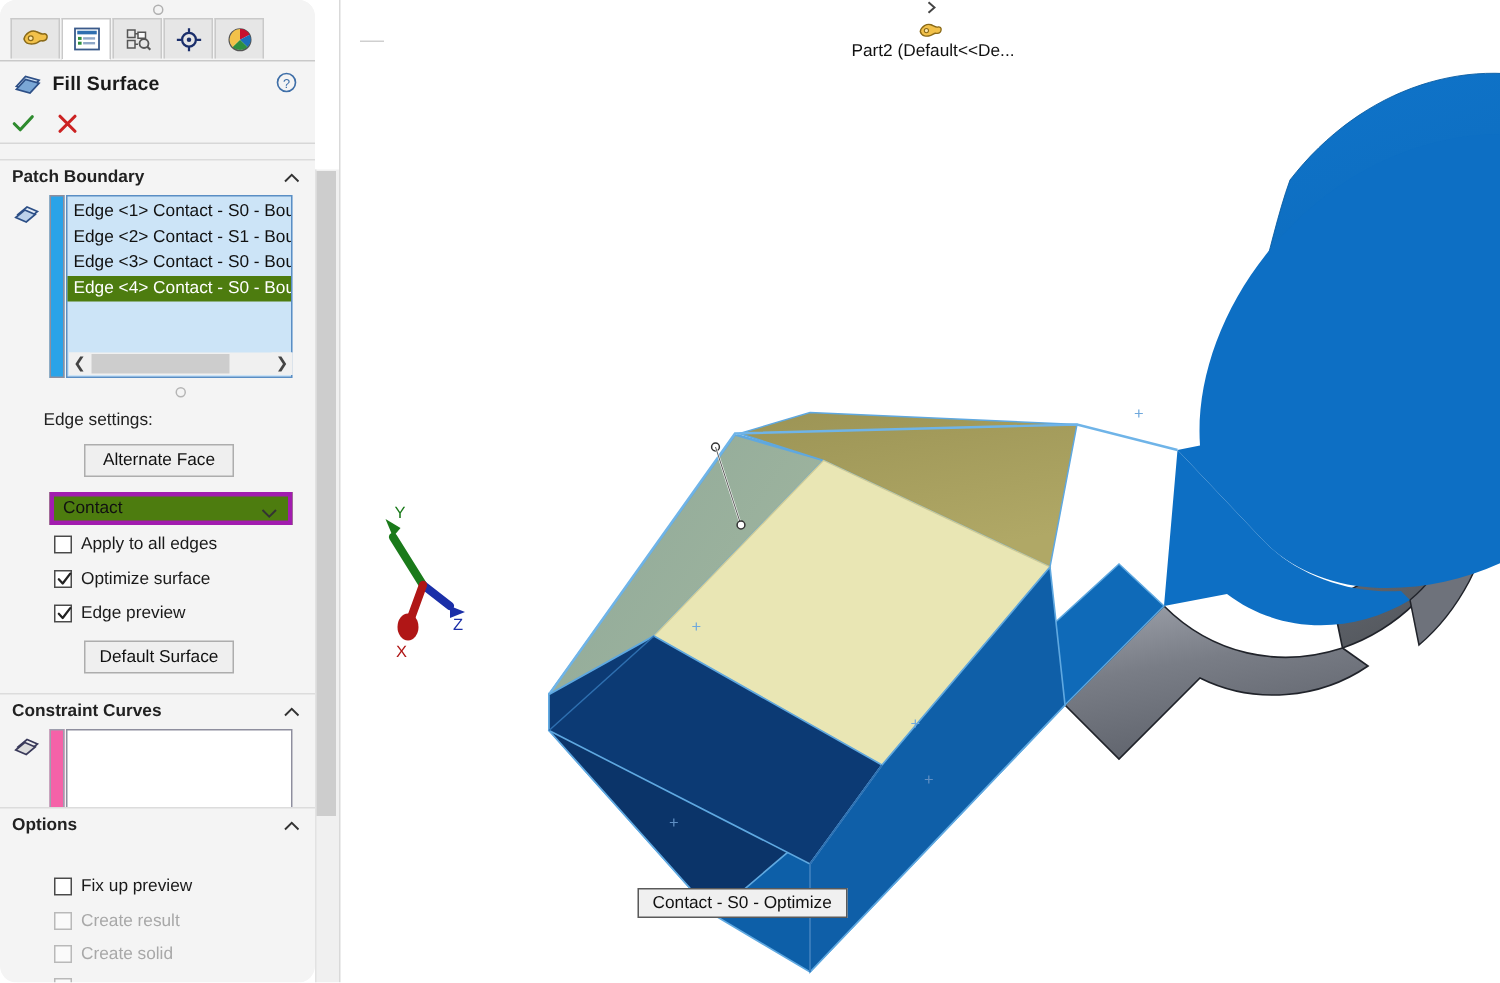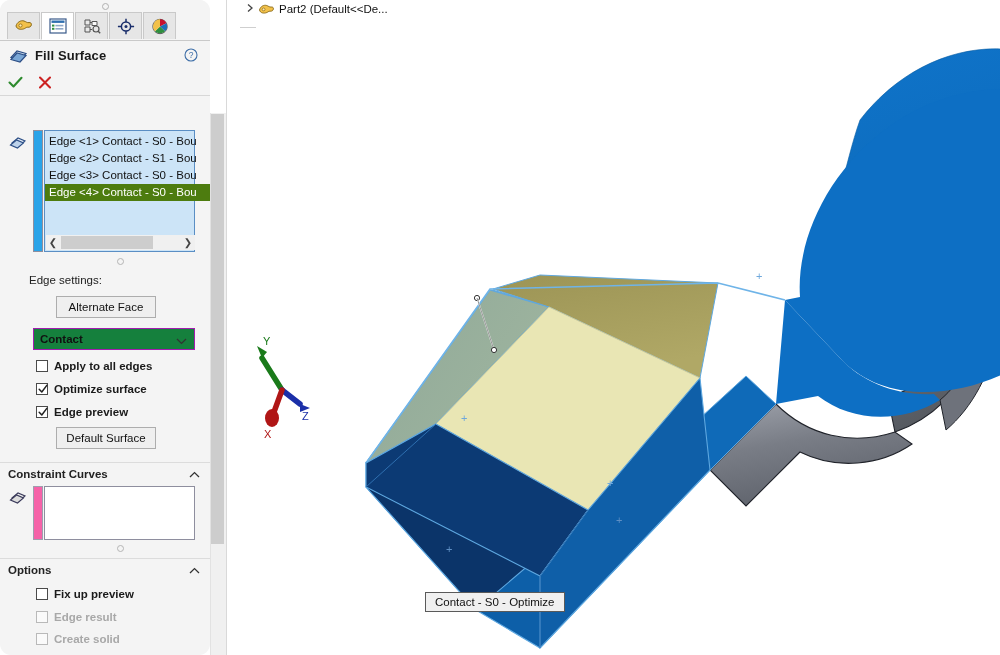--- a/index.html
+++ b/index.html
@@ -101,46 +101,46 @@
   .hscroll .thumb{height:13px;background:#cdcdcd;margin:0 1px;}
 
   .btn{
     position:absolute;background:#efefef;border:1px solid #adadad;
     font-size:11.5px;color:#111;text-align:center;box-sizing:border-box;
     display:flex;align-items:center;justify-content:center;
   }
   .lbl{position:absolute;font-size:11.5px;color:#222;}
 
   .combo{
-    position:absolute;background:#15803d;border:1px solid #a21caf;box-sizing:border-box;
-    display:flex;align-items:center;font-size:11.5px;color:#111;font-weight:bold;
+    position:absolute;background:#4d7c0f;border:3px solid #a21caf;box-sizing:border-box;
+    display:flex;align-items:center;font-size:11.5px;color:#111;
   }
   .combo .ctext{margin-left:6px;}
   .combo .carrow{position:absolute;right:7px;top:6px;}
 
-  .cbrow{position:absolute;display:flex;align-items:flex-end;height:15px;font-weight:bold;}
+  .cbrow{position:absolute;display:flex;align-items:flex-start;height:15px;}
   .cbox{
     width:12px;height:12px;border:1px solid #4a4a4a;background:#ffffff;box-sizing:border-box;
     position:relative;flex:none;
   }
   .cbox.dim{border-color:#b9b9b9;background:#fafafa;}
   .cbox .tick{
     position:absolute;left:1px;top:-1px;width:10px;height:12px;
   }
   .cbtext{margin-left:6px;font-size:11.5px;color:#1a1a1a;white-space:nowrap;}
   .cbtext.dim{color:#a8a8a8;}
 
   
   #graphics{
     position:absolute;left:240px;top:0;width:760px;height:655px;
     background:#ffffff;overflow:hidden;
   }
   #breadcrumb{
     position:absolute;left:0;top:0;width:760px;height:18px;
-    display:flex;align-items:center;font-size:11.5px;color:#111;
+    display:flex;align-items:center;font-size:11.5px;color:#111;flex-direction:column;
   }
   #bc-arrow{margin-left:6px;margin-right:4px;}
   #bc-text{margin-left:4px;}
   #bc-rule{position:absolute;left:0;top:27px;width:16px;height:1px;background:#cfcfcf;}
 
   #callout{
     position:absolute;background:#f0f0f0;border:1px solid #5a5a5a;
     font-size:11.5px;color:#111;padding:3px 9px;white-space:nowrap;
   }
 
@@ -223,32 +223,40 @@
         <path d="M1.5 6.5 L5.5 10.5 L13.5 1.8" fill="none" stroke="#2e8b2e" stroke-width="2.1" stroke-linecap="round" stroke-linejoin="round"></path>
       </svg>
     </span>
     <span class="act">
       <svg width="14" height="13" viewBox="0 0 14 13">
         <path d="M2 1.5 L12 11.5 M12 1.5 L2 11.5" stroke="#cc2222" stroke-width="2.1" stroke-linecap="round"></path>
       </svg>
     </span>
   </div>
 
+  <div class="section-head" style="top:106px;">
+    <span class="st">Patch Boundary</span>
+    <span class="chev">
+      <svg width="11" height="8" viewBox="0 0 11 8">
+          <path d="M1 6 L5.5 1.6 L10 6" fill="none" stroke="#333" stroke-width="1.3"></path>
+        </svg>
+    </span>
+  </div>
 
   <span class="selbox-icon" style="top:135px;">
     <svg width="19" height="15" viewBox="0 0 19 15">
       <path d="M3 8 L9 3 L16 6 L10 11 Z" fill="#e4ecf6" stroke="#2d4f86" stroke-width="1.1"></path>
       <path d="M1.5 10 L7.5 5 L14.5 8 L8.5 13 Z" fill="#bdd2ea" stroke="#2d4f86" stroke-width="1.1"></path>
     </svg>
   </span>
 
   <div class="sel-indicator" style="left:33px;top:130px;height:122px;background:#2aa3e8;border:1px solid #8e8e9e;box-sizing:border-box;"></div>
 
   <div class="selbox" id="edge-list" style="left:44px;top:130px;width:151px;height:122px;background:#cce4f7;border:1px solid #5a8ec4;">
-    <div id="edge-rows" style="position:absolute;left:0;top:2px;width:179px;">
+    <div id="edge-rows" style="position:absolute;left:0;top:2px;width:149px;">
         <div class="lrow">Edge &lt;1&gt; Contact - S0 - Bou</div>
         <div class="lrow">Edge &lt;2&gt; Contact - S1 - Bou</div>
         <div class="lrow">Edge &lt;3&gt; Contact - S0 - Bou</div>
         <div class="lrow sel">Edge &lt;4&gt; Contact - S0 - Bou</div>
       </div>
     <div class="hscroll" style="width:149px;">
       <span class="arrow">❮</span>
       <span class="thumb" style="width:92px;"></span>
       <span class="arrow" style="margin-left:auto;">❯</span>
     </div>
@@ -305,36 +313,36 @@
   <span class="selbox-icon" style="top:490px;">
     <svg width="19" height="15" viewBox="0 0 19 15">
       <path d="M3 8 L9 3 L16 6 L10 11 Z" fill="#f0f0f0" stroke="#3a3a5a" stroke-width="1.1"></path>
       <path d="M1.5 10 L7.5 5 L14.5 8 L8.5 13 Z" fill="#dcdcdc" stroke="#3a3a5a" stroke-width="1.1"></path>
     </svg>
   </span>
   <div class="sel-indicator" style="left:33px;top:486px;height:54px;background:#f562a8;border:1px solid #9e9eae;box-sizing:border-box;"></div>
   <div class="selbox" style="left:44px;top:486px;width:151px;height:54px;"></div>
   <span class="dotmark" style="left:117px;top:545px;"></span>
 
-  <div class="section-head" style="top:538px;margin-top:20px;">
+  <div class="section-head" style="top:538px;">
     <span class="st">Options</span>
     <span class="chev">
       <svg width="11" height="8" viewBox="0 0 11 8">
           <path d="M1 6 L5.5 1.6 L10 6" fill="none" stroke="#333" stroke-width="1.3"></path>
         </svg>
     </span>
   </div>
   <div id="opt-checkboxes">
       <div class="cbrow" style="left: 36px; top: 585px;">
         <span class="cbox"></span>
         <span class="cbtext">Fix up preview</span>
       </div>
       <div class="cbrow" style="left: 36px; top: 608px;">
         <span class="cbox dim"></span>
-        <span class="cbtext dim">Edge result</span>
+        <span class="cbtext dim">Create result</span>
       </div>
       <div class="cbrow" style="left: 36px; top: 630px;">
         <span class="cbox dim"></span>
         <span class="cbtext dim">Create solid</span>
       </div>
     </div>
 
   <div class="cbrow" style="left:36px;top:652px;">
     <span class="cbox dim"></span>
   </div>

